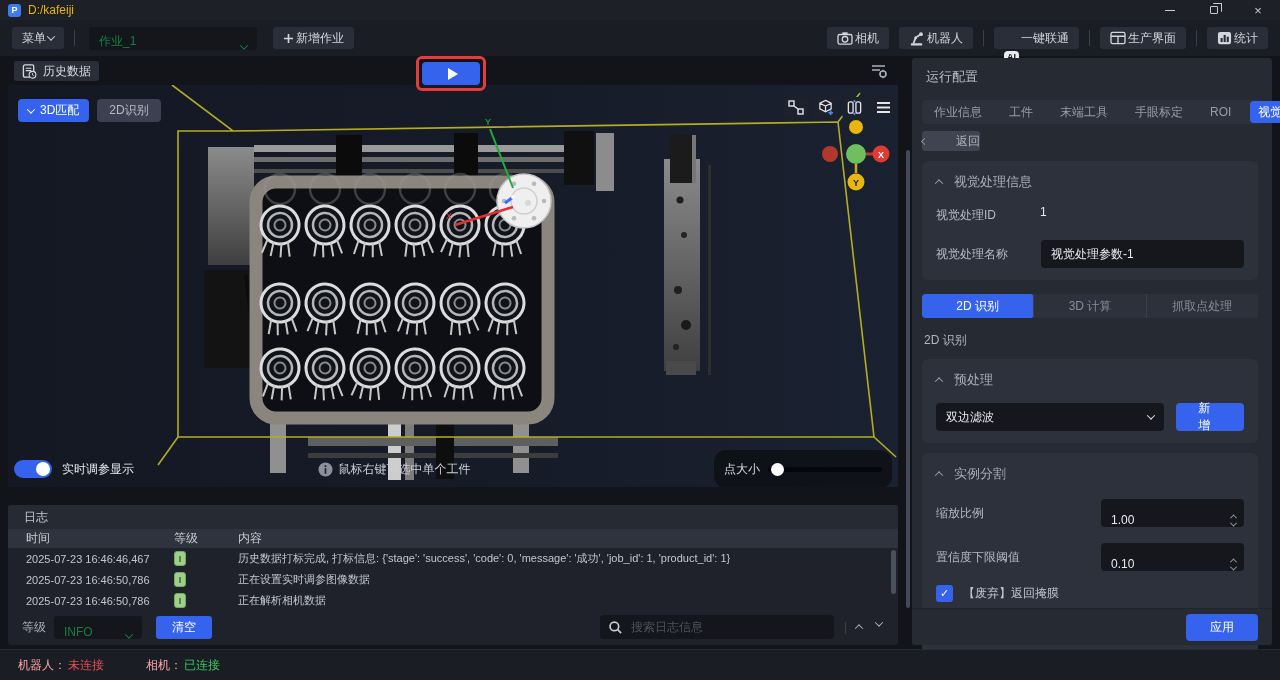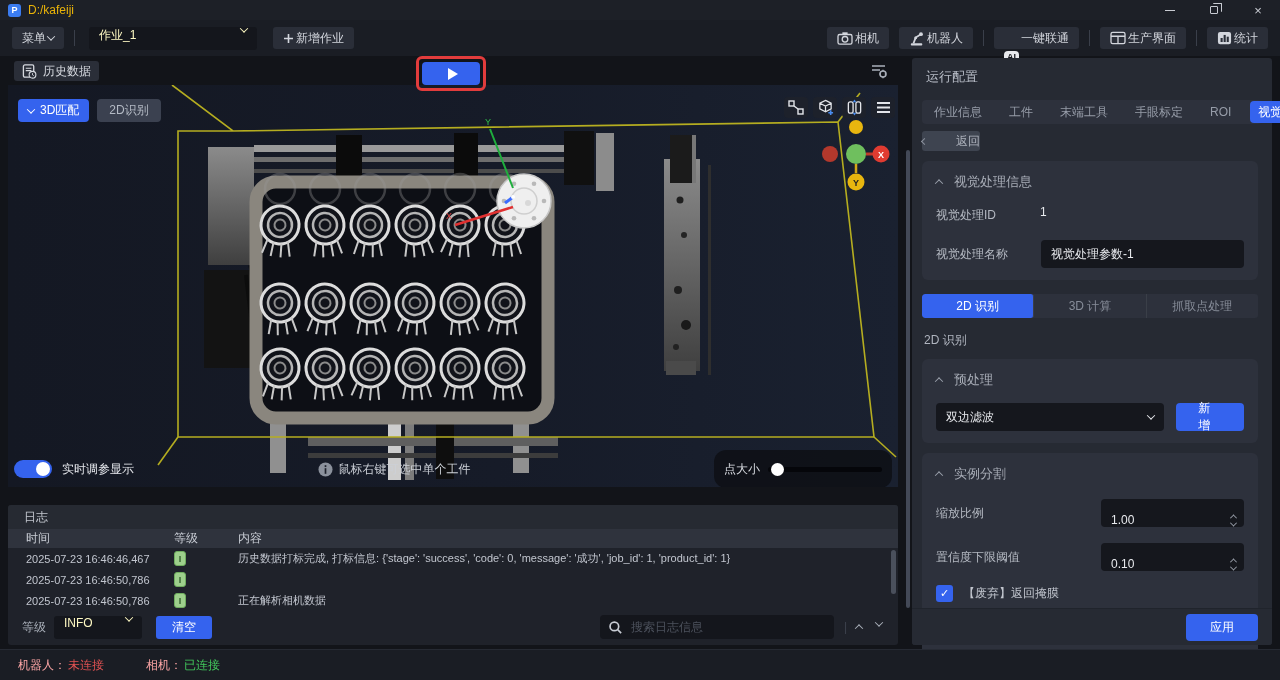--- a/index.html
+++ b/index.html
@@ -13,21 +13,21 @@
   .winbtns { position:absolute; right:0; top:0; height:20px; display:flex; }
   .winbtn { width:44px; height:20px; display:flex; align-items:center; justify-content:center; color:#c8cbd2; cursor:pointer; font-size:13px; }
   .min-glyph { display:inline-block; width:10px; border-top:1.2px solid #c8cbd2; }
   .max-glyph { position:relative; display:inline-block; width:8px; height:8px; border:1.2px solid #c8cbd2; border-radius:1px; }
   .max-glyph:before { content:""; position:absolute; left:2px; top:-4px; width:8px; height:8px; border:1.2px solid #c8cbd2; border-left:none; border-bottom:none; border-radius:1px; }
 
   
   .menubar { position:absolute; left:0; top:20px; width:1280px; height:36px; background:#1a1d24; display:flex; align-items:center; padding:0 12px; }
   .btn-dark { background:#2a2e38; border-radius:3px; height:22px; display:flex; align-items:center; gap:2px; padding:0 10px; color:#d3d6dd; cursor:pointer; }
   .vdiv { width:1px; height:16px; background:#3a3f4a; margin:0 10px; }
-  .select-dark { background:#14161c; border-radius:3px; height:23px; display:flex; align-items:flex-start; justify-content:space-between; padding:0 10px; color:#fef9c3; cursor:pointer; }
+  .select-dark { background:#14161c; border-radius:3px; height:23px; display:flex; align-items:flex-end; justify-content:space-between; padding:0 10px; color:#15803d; cursor:pointer; }
   .job-select { width:168px; margin-left:4px; }
   .chev { display:inline-block; width:6px; height:6px; border-right:1.4px solid currentColor; border-bottom:1.4px solid currentColor; transform:rotate(45deg) translate(-1px,-1px); }
   .chev.up { transform:rotate(-135deg) translate(-1px,-1px); }
   .chev.left { transform:rotate(135deg); }
   .menubar-right { margin-left:auto; display:flex; align-items:center; }
   .icon-svg { display:block; }
   .ai-badge { background:#e8eaee; color:#14161c; font-weight:bold; font-size:9px; border-radius:4px; padding:1px 3px; line-height:10px;margin-top:37px; }
 
   
   .viewport { position:absolute; left:8px; top:58px; width:890px; height:442px; }
@@ -422,20 +422,21 @@
         <span>
             <span class="lvl-badge">I</span>
           </span>
         <span>历史数据打标完成, 打标信息:  {'stage': 'success', 'code': 0, 'message': '成功', 'job_id': 1, 'product_id': 1}</span>
       </div>
       <div class="logrow">
         <span>2025-07-23 16:46:50,786</span>
         <span>
             <span class="lvl-badge">I</span>
           </span>
+        <span>正在设置实时调参图像数据</span>
       </div>
       <div class="logrow">
         <span>2025-07-23 16:46:50,786</span>
         <span>
             <span class="lvl-badge">I</span>
           </span>
         <span>正在解析相机数据</span>
       </div>
       <div class="logscroll"></div>
     </div>

